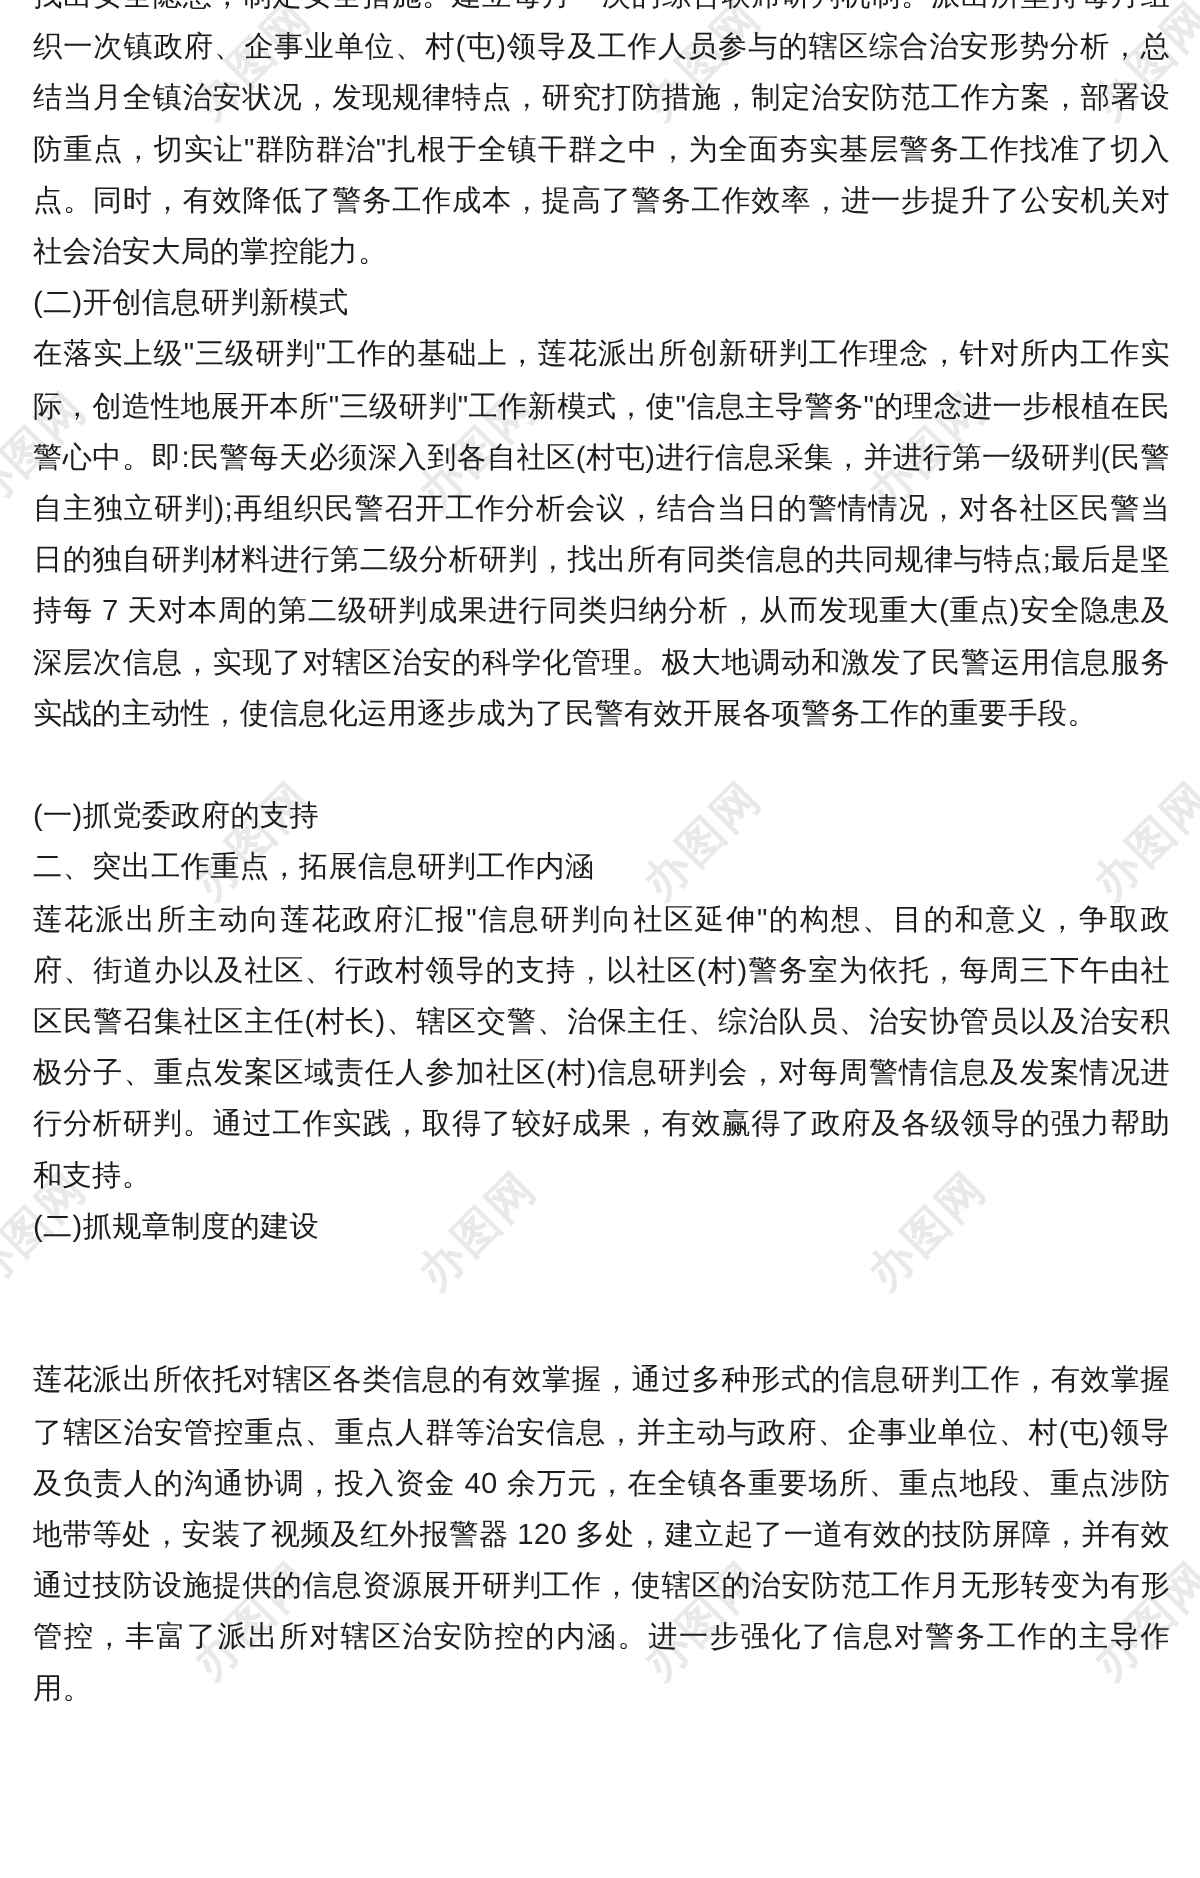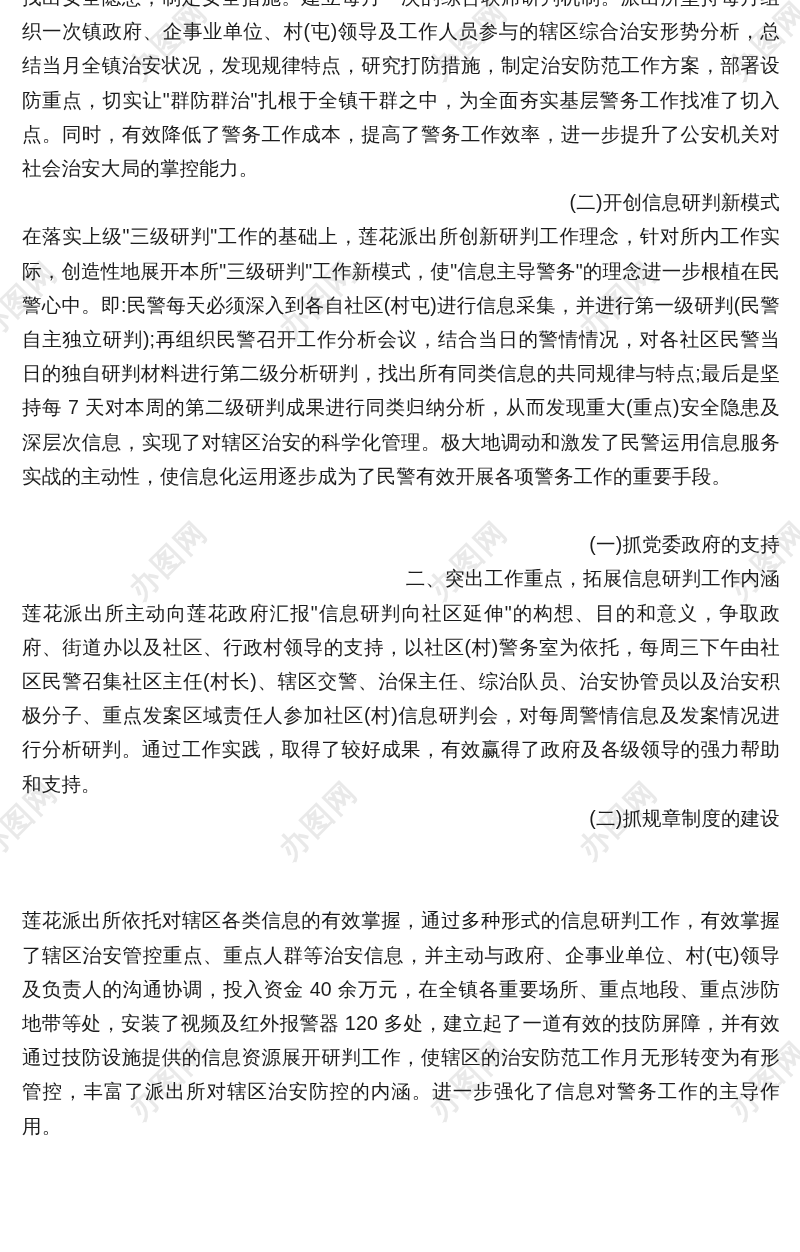--- a/index.html
+++ b/index.html
@@ -60,21 +60,21 @@
     text-align: justify;
     text-justify: inter-ideograph;
     letter-spacing: 0.2px;
     font-family: "Liberation Sans", "DejaVu Sans", sans-serif;
   }
   .heading {
     margin: 0;
     font-size: 19.5px;
     line-height: 34.2px;
     color: #1c1c1c;
-    text-align: right;
+    text-align: left;
     letter-spacing: 0.2px;
   }
   .spacer-1 { height: 34.2px; }
   .spacer-2 { height: 68.4px; }
 </style>
 </head>
 <body>
 
 <div id="watermark-layer">
     <div class="wm" style="color: rgba(120, 120, 120, 0.16); transform: rotate(-45deg); left: 120px; top: 60px;">办图网</div>

